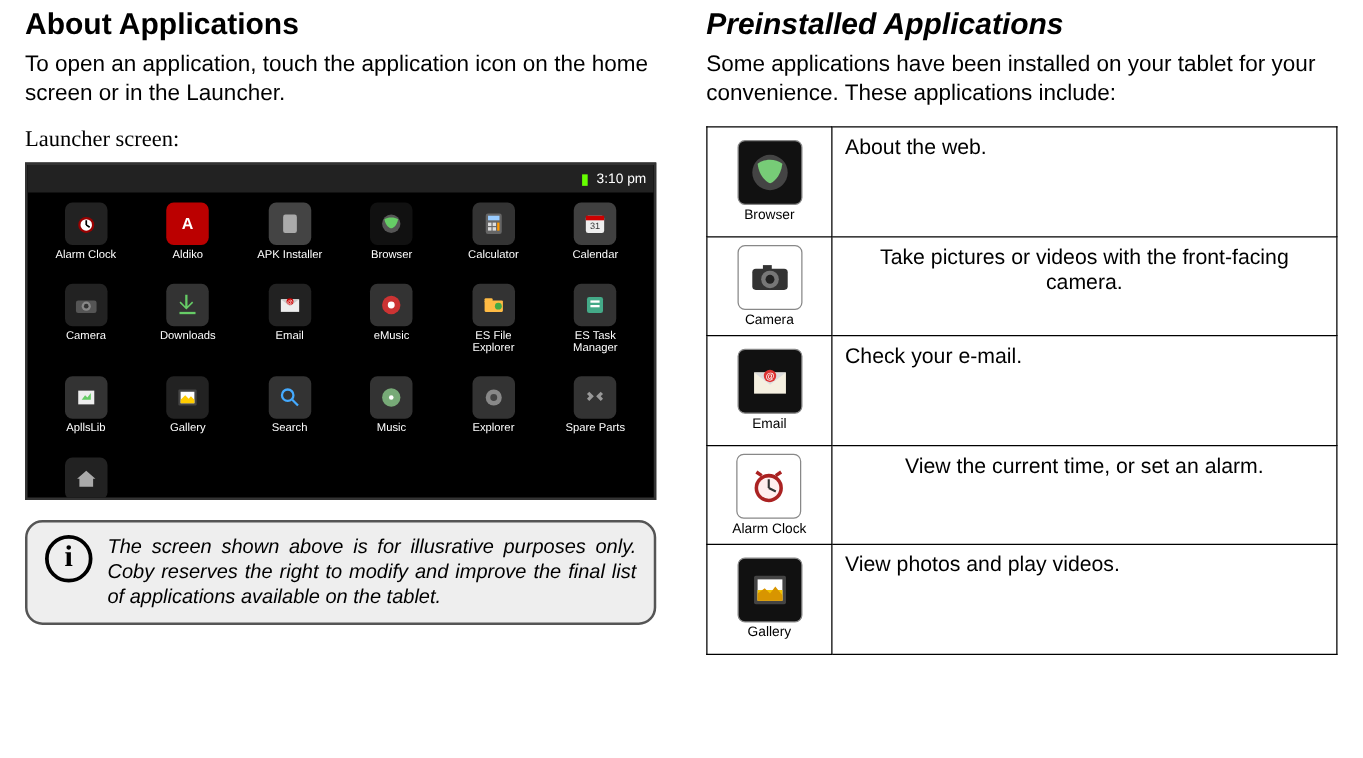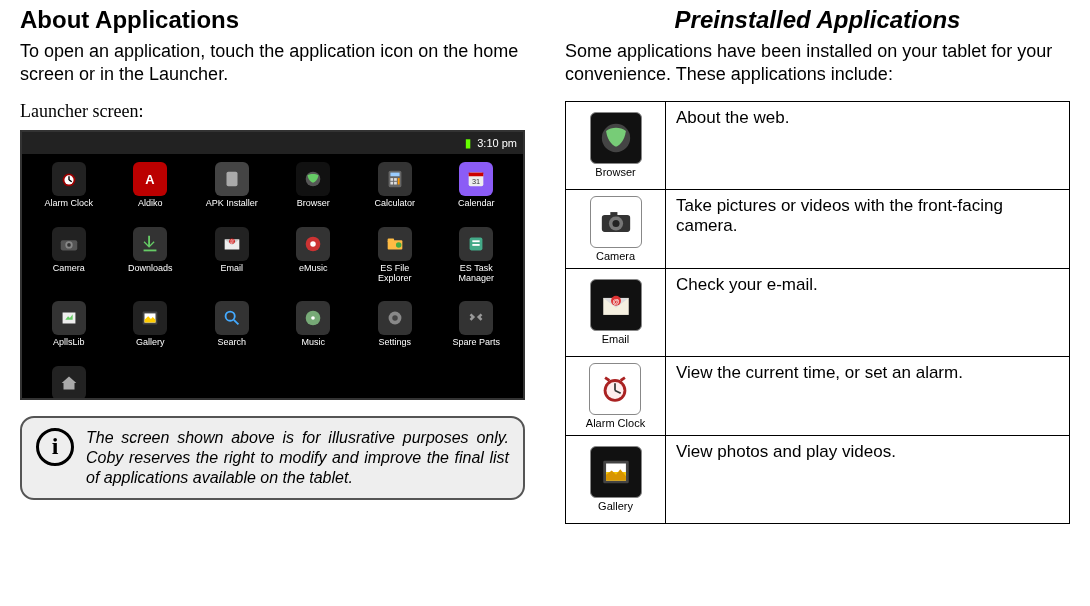--- a/index.html
+++ b/index.html
@@ -9,21 +9,21 @@
     font-family: Arial, Helvetica, sans-serif;
     color: #000;
     background: #fff;
     display: flex;
     padding: 6px 10px;
   }
   .col { flex: 1; padding: 0 10px; }
   .col-left { padding-right: 20px; }
   .col-right { padding-left: 20px; }
   h1 { font-size: 24px; font-weight: bold; margin-bottom: 6px; }
-  h1.italic { font-style: italic; font-weight: bold; text-align: center; }
+  h1.italic { font-style: italic; font-weight: bold; }
   .intro { font-size: 18px; line-height: 1.3; margin-bottom: 14px; }
   .sublabel { font-size: 18px; margin-bottom: 8px; font-family: Liberation Serif, serif; }
 
   
   .launcher {
     width: 100%;
     height: 270px;
     background: #000;
     border: 2px solid #333;
     position: relative;
@@ -102,21 +102,21 @@
   }
   .pre-icon {
     width: 52px; height: 52px; border: 1px solid #888; border-radius: 6px;
     background: #111;
     display: flex; align-items: center; justify-content: center;
     margin-bottom: 2px;
   }
   .pre-icon svg { width: 34px; height: 34px; }
   .pre-icon-lbl { font-size: 11px; color: #000; }
   tr.tall td { height: 88px; }
-  tr.short td { height: 76px; }
+  tr.short td { height: 76px; text-align: center; }
 
 </style>
 </head>
 <body>
 
 <div class="col col-left">
   <h1>About Applications</h1>
   <p class="intro">To open an application, touch the application icon on the home screen or in the Launcher.</p>
   <p class="sublabel">Launcher screen:</p>
 
@@ -180,21 +180,21 @@
               <rect x="11" y="11" width="3" height="3" fill="#ddd"></rect>
               <rect x="15" y="11" width="2" height="7" fill="#f90"></rect>
               <rect x="7" y="15" width="3" height="3" fill="#ddd"></rect>
               <rect x="11" y="15" width="3" height="3" fill="#ddd"></rect>
             </svg>
           </div>
           <div class="albl">Calculator</div>
         </div>
 
       <div class="app">
-          <div class="aicon" style="background:#8b5cf6">
+          <div class="aicon" style="background:#404040">
             <svg viewBox="0 0 24 24">
               <rect x="4" y="5" width="16" height="15" rx="2" fill="#eee"></rect>
               <rect x="4" y="5" width="16" height="4" fill="#c00"></rect>
               <text x="12" y="17" text-anchor="middle" fill="#333" font-size="8">31</text>
             </svg>
           </div>
           <div class="albl">Calendar</div>
         </div>
 
       <div class="app">
@@ -303,21 +303,21 @@
           <div class="albl">Music</div>
         </div>
 
       <div class="app">
           <div class="aicon" style="background:#333">
             <svg viewBox="0 0 24 24">
               <circle cx="12" cy="12" r="7" fill="#888"></circle>
               <circle cx="12" cy="12" r="3" fill="#444"></circle>
             </svg>
           </div>
-          <div class="albl">Settings</div>
+          <div class="albl">Explorer</div>
         </div>
 
       <div class="app">
           <div class="aicon" style="background:#333">
             <svg viewBox="0 0 24 24">
               <path fill="#999" d="M7 7l4 4-4 4-2-2 2-2-2-2zM17 7l-4 4 4 4 2-2-2-2 2-2z"></path>
             </svg>
           </div>
           <div class="albl">Spare Parts</div>
         </div>

